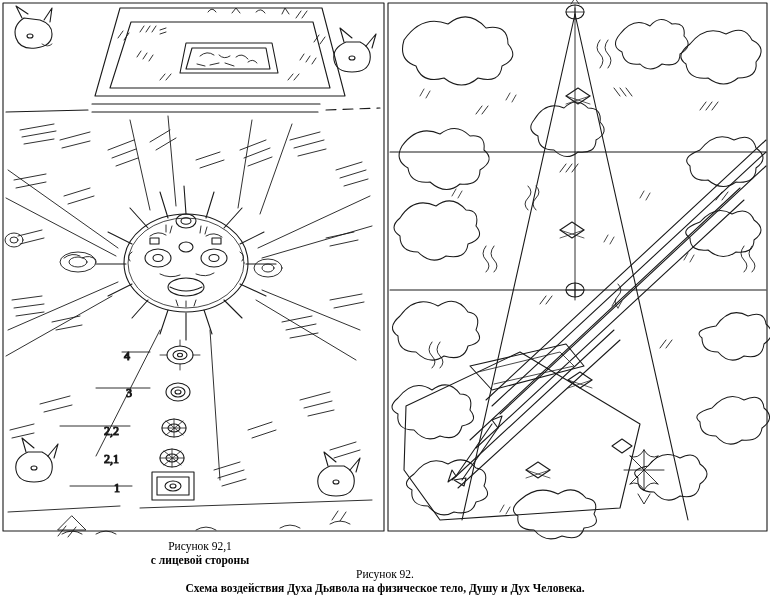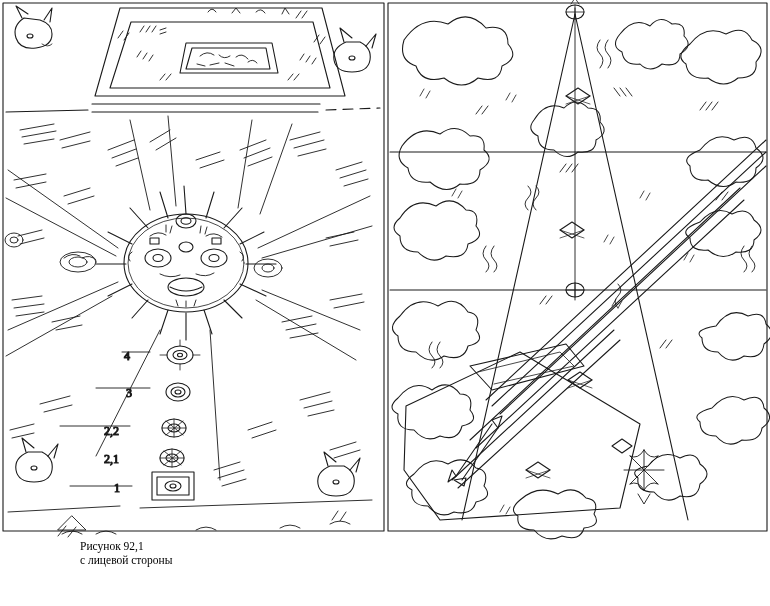--- a/index.html
+++ b/index.html
@@ -25,21 +25,21 @@
     top: 0;
     left: 0;
     width: 770px;
     height: 540px;
   }
   .figure-area svg {
     display: block;
   }
   .caption {
     position: absolute;
-    text-align: left;
+    text-align: center;
     font-size: 11.5px;
     line-height: 1.25;
     color: #000000;
     white-space: nowrap;
   }
   .caption-left {
     left: 80px;
     top: 539px;
     width: 240px;
   }
@@ -48,20 +48,21 @@
     top: 539px;
     width: 240px;
   }
   .caption-bottom {
     left: 0px;
     top: 567px;
     width: 770px;
   }
   .caption .line2 {
     display: block;
+    font-weight: bold;
   }
   .lbl {
     font-family: "Liberation Serif", serif;
     font-size: 12px;
     fill: #000000;
   }
 </style>
 </head>
 <body>
 
@@ -394,14 +395,18 @@
       </g>
     </svg>
   </div>
 
   <div class="caption caption-left">
     <span>Рисунок 92,1</span>
     <span class="line2">с лицевой стороны</span>
   </div>
 
 
+  <div class="caption caption-bottom">
+    <span>Рисунок 92.</span>
+    <span class="line2">Схема воздействия Духа Дьявола на физическое тело, Душу и Дух Человека.</span>
+  </div>
 
 </div>
 
 </body></html>

